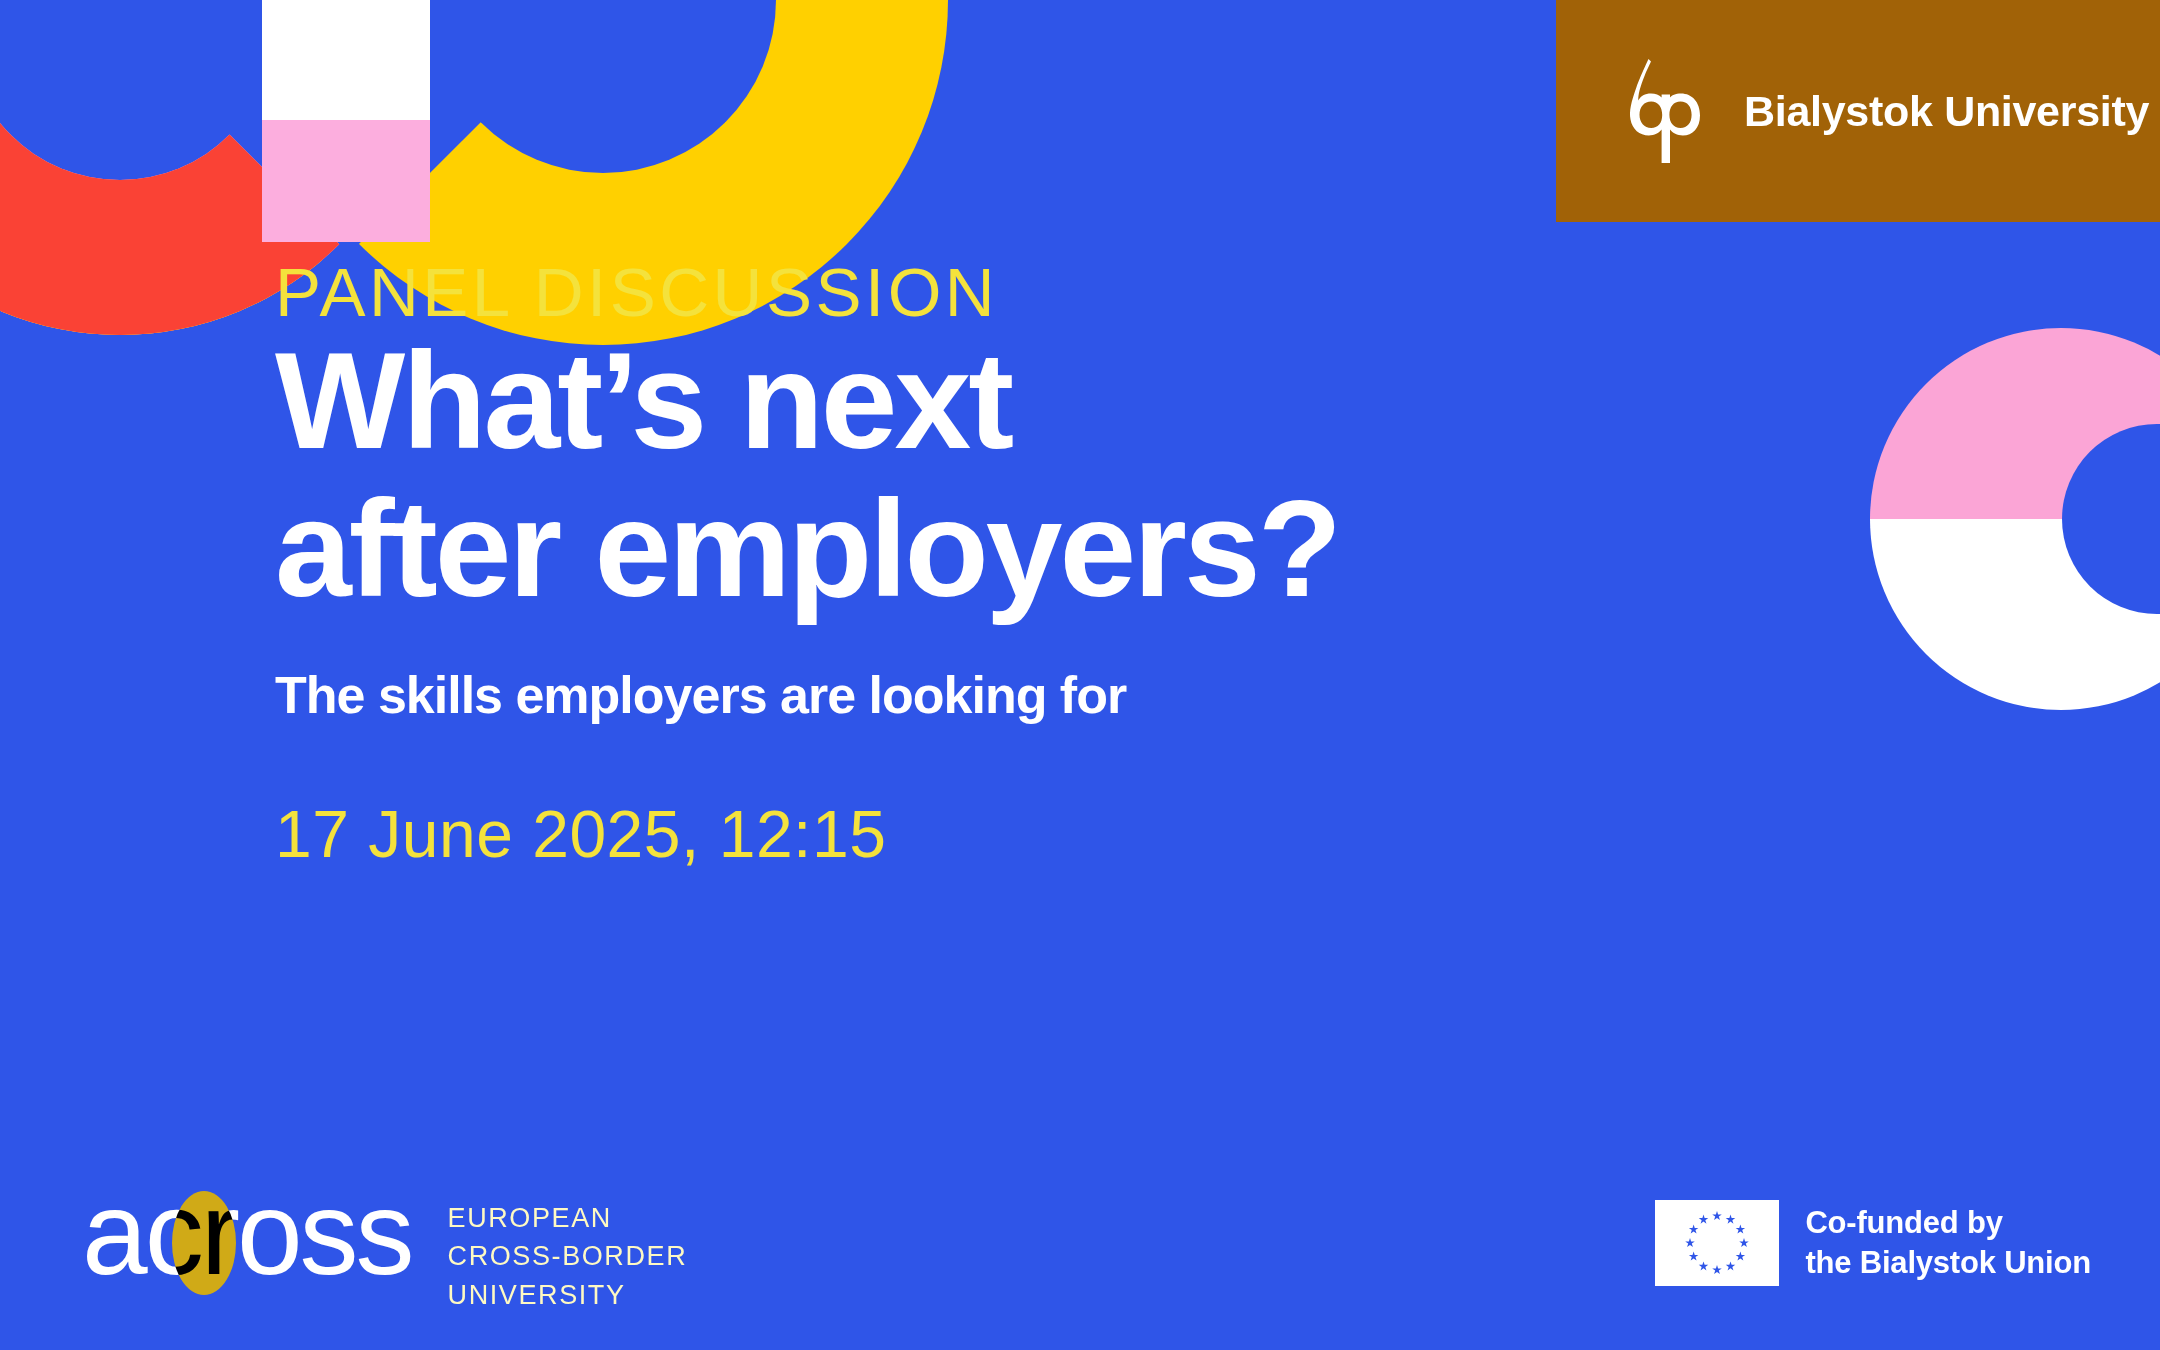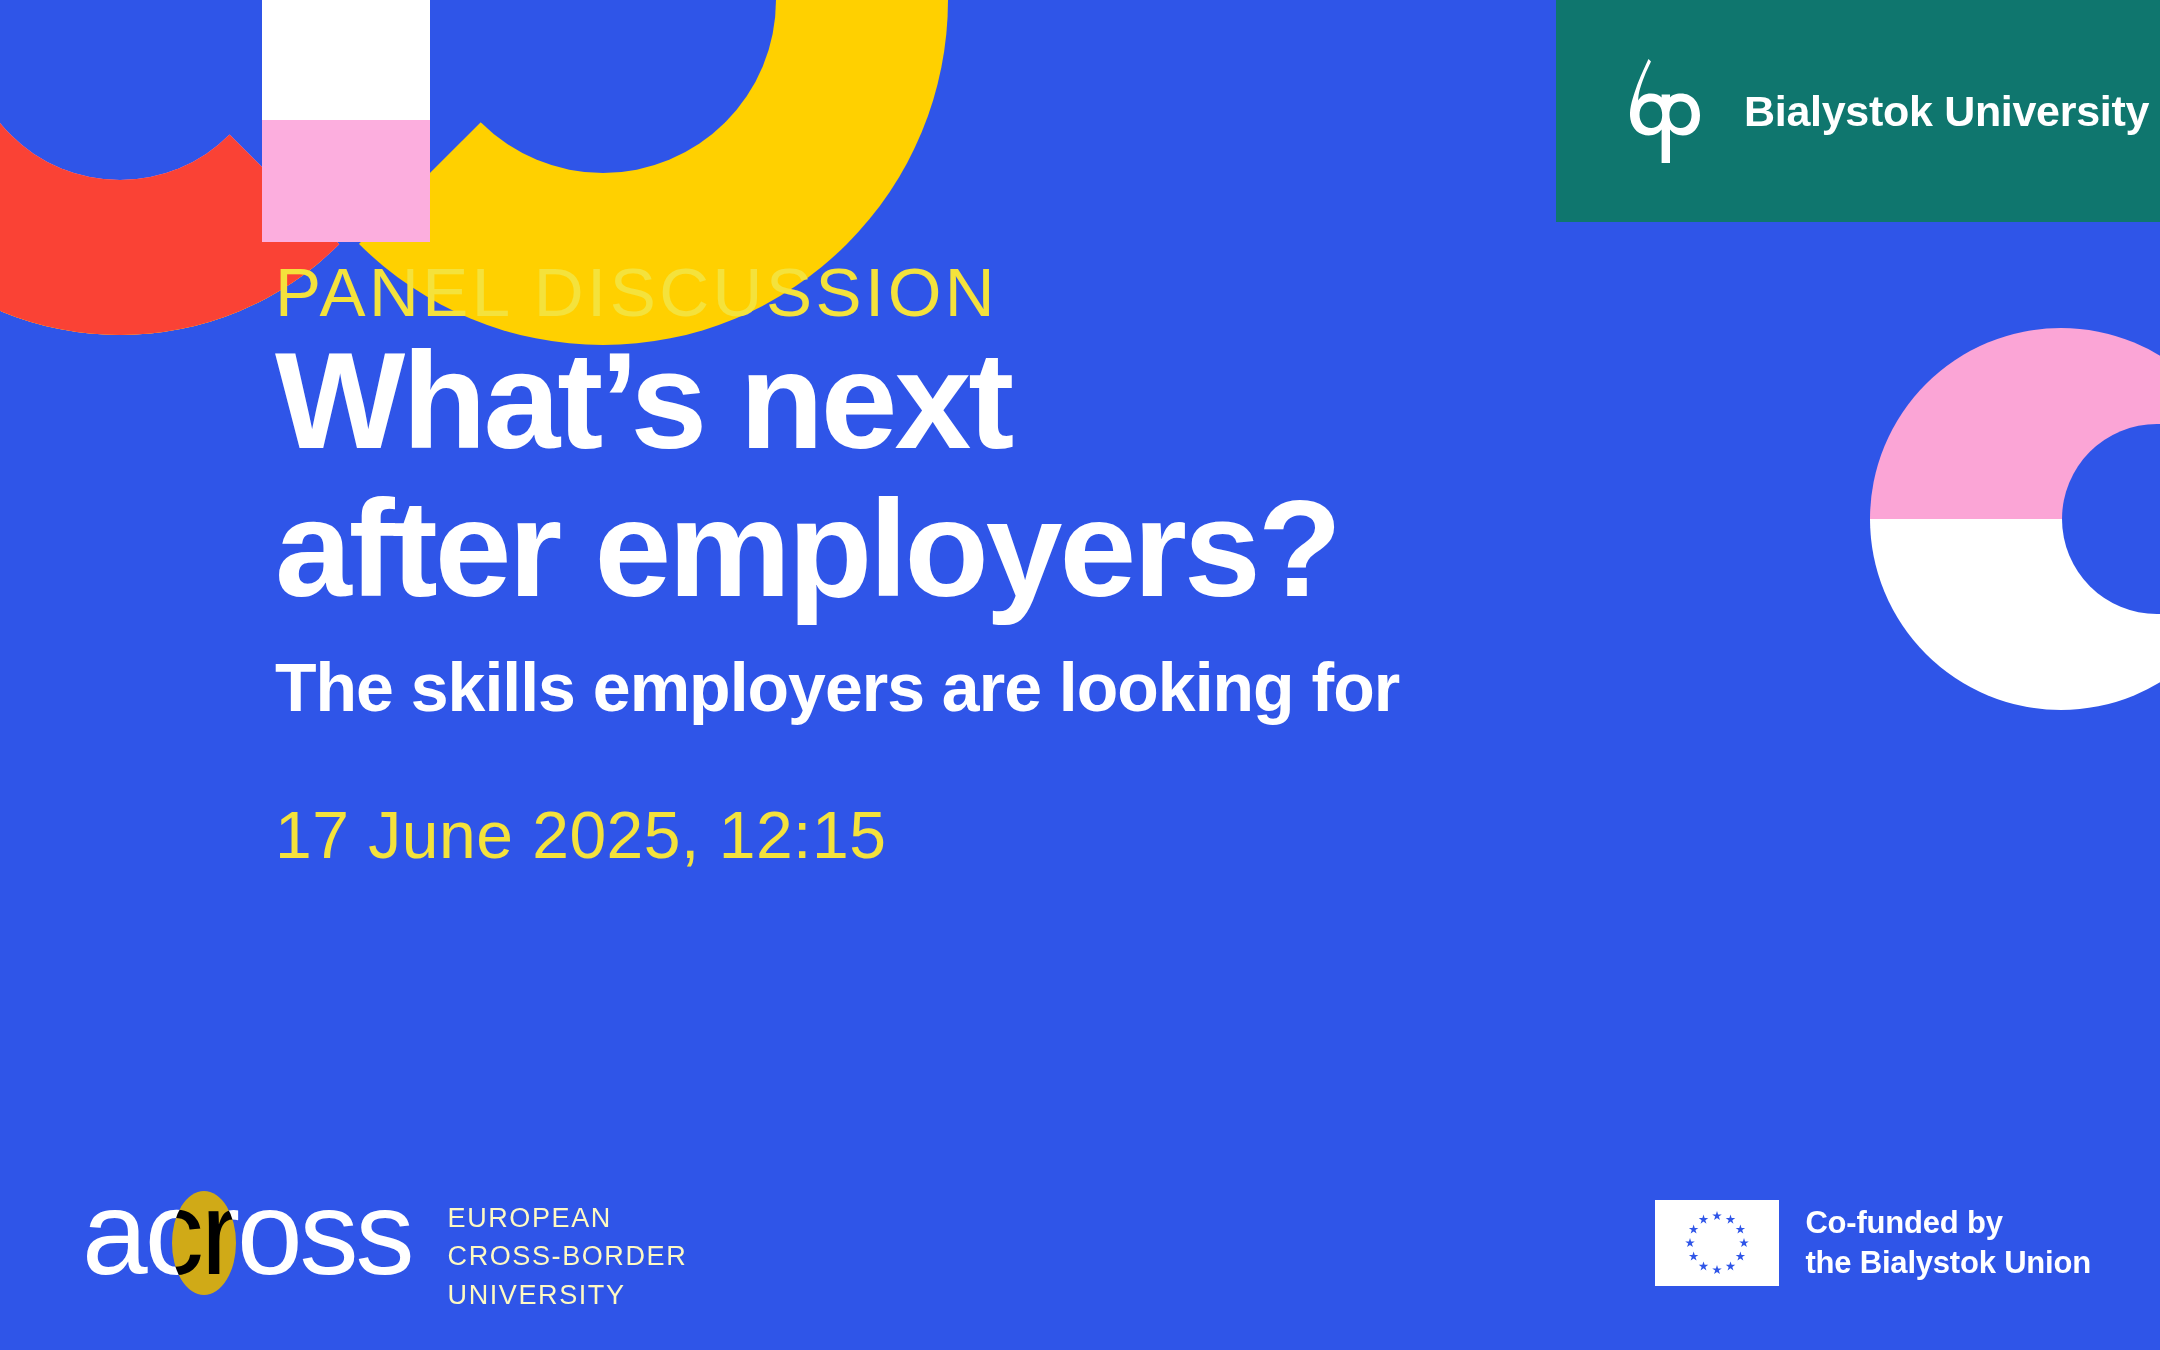--- a/index.html
+++ b/index.html
@@ -76,21 +76,21 @@
   #donut-hole {
     right:-92px; top:424px;
     width:190px; height:190px; border-radius:50%;
     background:#2f55e8;
   }
 
   
   #uni-banner {
     position:absolute; right:0; top:0;
     width:604px; height:222px;
-    background:#0f766e;
+    background:#a16207;
     display:flex; align-items:center;
     padding-left:62px;
   }
   #uni-logo { width:86px; height:108px; flex:0 0 auto; }
   #uni-name {
     margin-left:40px;
     color:#ffffff;
     font-size:43px; font-weight:bold; line-height:1.18;
     letter-spacing:-.3px;
   }
@@ -99,22 +99,22 @@
   #content { position:absolute; left:275px; top:258px; }
   #kicker {
     color:#f4e23c; font-size:69px; font-weight:300;
     letter-spacing:3.5px; line-height:1;
   }
   #headline {
     color:#ffffff; font-size:138px; font-weight:bold;
     line-height:1.07; letter-spacing:-3px;
   }
   #subtitle {
-    color:#ffffff; font-size:68px; font-weight:bold;
-    letter-spacing:-1px; margin-top:26px;
+    color:#ffffff; font-size:52px; font-weight:bold;
+    letter-spacing:-1px; margin-top:43px;
   }
   #datetime {
     color:#f4e23c; font-size:66px; font-weight:300;
     letter-spacing:.5px; margin-top:71px;
   }
 
   
   #across-logo {
     position:absolute; left:82px; top:1185px;
     display:flex; align-items:flex-start;

